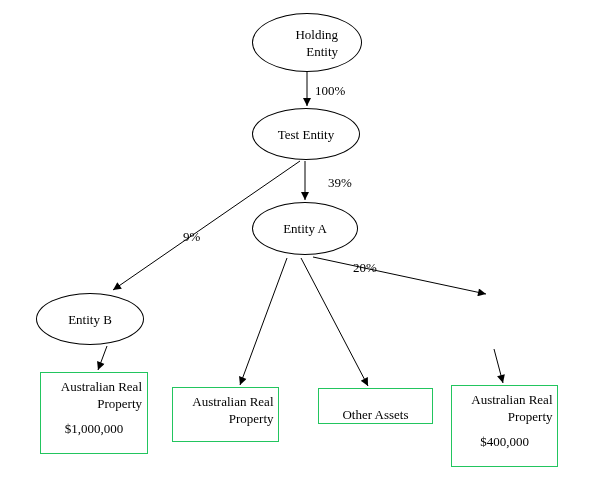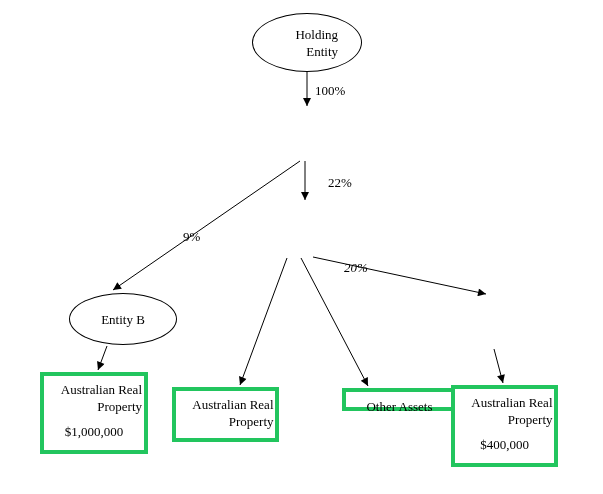--- a/index.html
+++ b/index.html
@@ -36,21 +36,21 @@
     justify-content: center;
     text-align: right;
     font-size: 13px;
     line-height: 17px;
   }
   .oval {
     border: 1px solid #000000;
     border-radius: 50%;
   }
   .rect {
-    border: 4px solid #22c55e;
+    border: 1px solid #22c55e;
   }
   .rect.top-align {
     align-items: flex-start;
   }
   .rect .inner {
     display: flex;
     flex-direction: column;
     align-items: center;
     width: 100%;
   }
@@ -92,51 +92,57 @@
     <line x1="107" y1="346" x2="98" y2="370" stroke="#000000" stroke-width="1" marker-end="url(#arrowhead)"></line>
     <line x1="287" y1="258" x2="240" y2="385" stroke="#000000" stroke-width="1" marker-end="url(#arrowhead)"></line>
     <line x1="301" y1="258" x2="368" y2="386" stroke="#000000" stroke-width="1" marker-end="url(#arrowhead)"></line>
     <line x1="494" y1="349" x2="503" y2="383" stroke="#000000" stroke-width="1" marker-end="url(#arrowhead)"></line>
   </svg>
 
   <div class="node oval" style="left:252px; top:13px; width:110px; height:59px;">
     <span class="lbl narrow">Holding Entity</span>
   </div>
 
+  <div class="node oval" style="left:252px; top:108px; width:108px; height:52px;">
+    <span class="lbl">Test Entity</span>
+  </div>
 
+  <div class="node oval" style="left:252px; top:202px; width:106px; height:53px;">
+    <span class="lbl">Entity A</span>
+  </div>
 
-  <div class="node oval" style="left:69px; top:293px; width:108px; height:52px;">
+  <div class="node oval" style="left:36px; top:293px; width:108px; height:52px;">
     <span class="lbl">Entity B</span>
   </div>
 
 
   <div class="node rect top-align" style="left:40px; top:372px; width:108px; height:82px; padding-top:5px;">
     <span class="inner">
       <span class="lbl wide">Australian Real Property</span>
       <span class="val">$1,000,000</span>
     </span>
   </div>
 
   <div class="node rect top-align" style="left:172px; top:387px; width:107px; height:55px; padding-top:5px;">
     <span class="inner">
       <span class="lbl wide">Australian Real Property</span>
     </span>
   </div>
 
-  <div class="node rect top-align" style="left:318px; top:388px; width:115px; height:23px; padding-top:6px;margin-left:24px;">
+  <div class="node rect top-align" style="left:318px; top:388px; width:115px; height:36px; padding-top:17px;">
     <span class="inner">
       <span class="lbl">Other Assets</span>
     </span>
   </div>
 
   <div class="node rect top-align" style="left:451px; top:385px; width:107px; height:82px; padding-top:5px;">
     <span class="inner">
       <span class="lbl wide">Australian Real Property</span>
       <span class="val">$400,000</span>
     </span>
   </div>
 
   <div class="pct" style="left:315px; top:84px;">100%</div>
-  <div class="pct" style="left:328px; top:176px;">22%</div>
+  <div class="pct" style="left:328px; top:176px;">39%</div>
   <div class="pct" style="left:183px; top:230px;">9%</div>
-  <div class="pct" style="left:344px; top:261px;font-style:italic;">20%</div>
+  <div class="pct" style="left:353px; top:261px;">20%</div>
 
 </div>
 
 </body></html>

